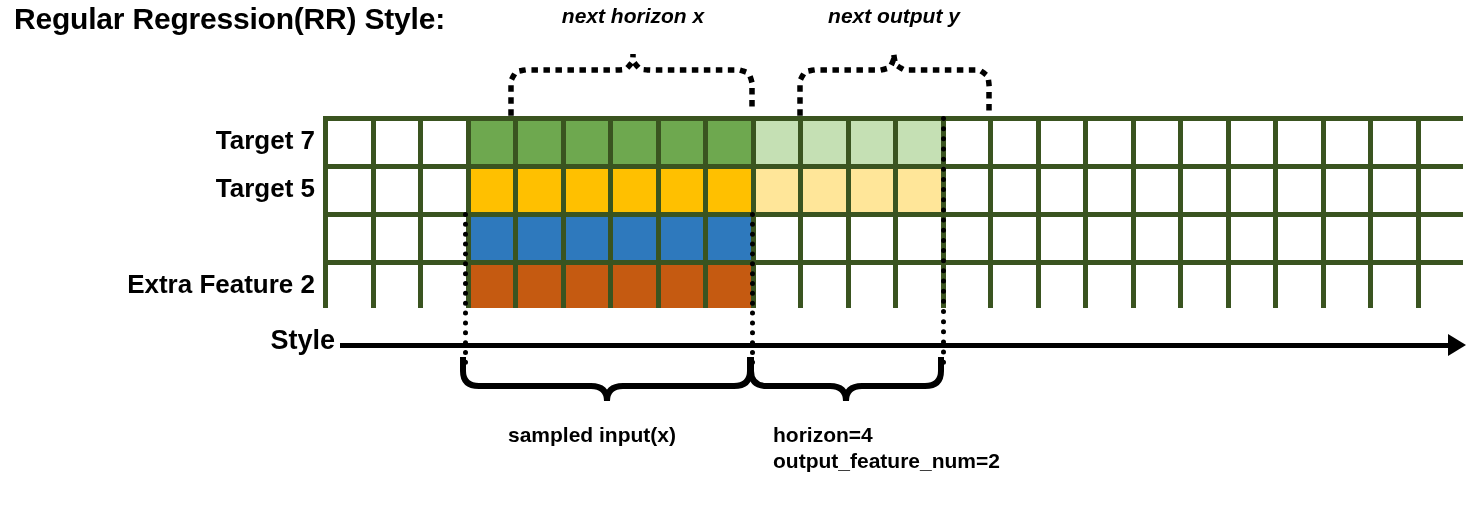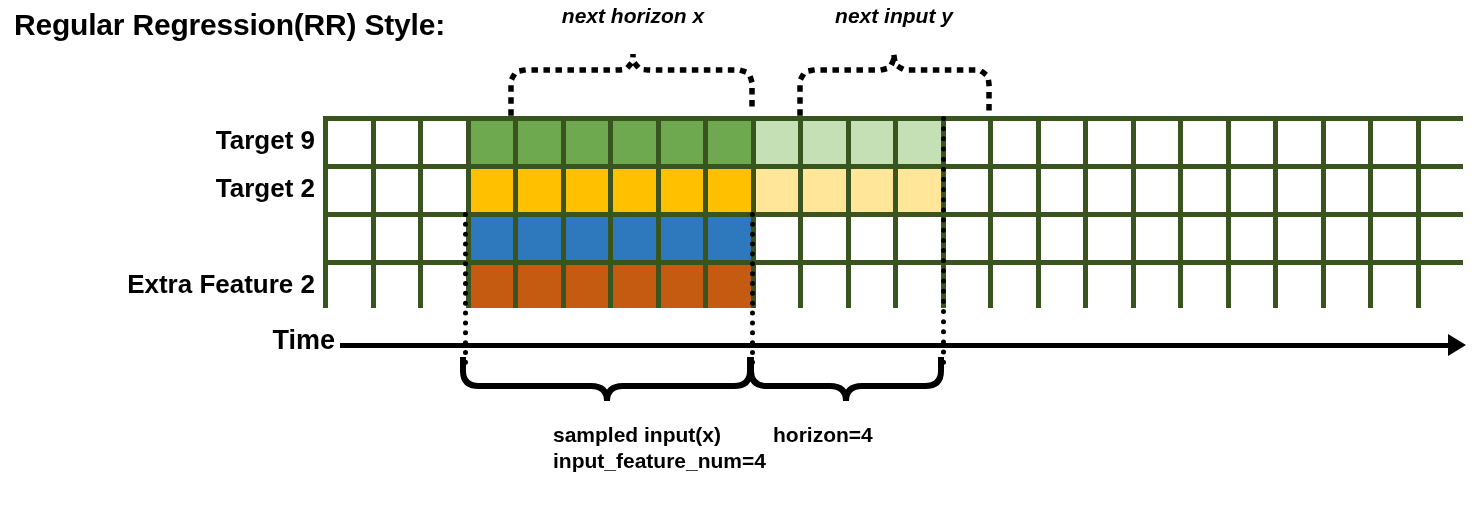--- a/index.html
+++ b/index.html
@@ -1,19 +1,19 @@
 <!DOCTYPE html>
 <html><head>
 <meta charset="utf-8">
 <style>
   html,body{margin:0;padding:0;background:#fff;}
   body{width:1476px;height:516px;position:relative;overflow:hidden;
        font-family:"Liberation Sans", sans-serif;color:#000;}
 
-  #title{position:absolute;left:14px;top:8px;font-size:30px;font-weight:700;
+  #title{position:absolute;left:14px;top:2px;font-size:30px;font-weight:700;
          letter-spacing:-0.2px;white-space:nowrap;}
 
   
   .rowlabel{position:absolute;right:0;width:300px;text-align:right;
             font-size:26px;font-weight:700;white-space:nowrap;
             height:48px;line-height:48px;}
   #labels{position:absolute;left:10px;top:116px;width:305px;height:192px;}
 
   
   #grid{position:absolute;left:323px;top:116px;width:1140px;height:192px;
@@ -40,22 +40,22 @@
   svg{position:absolute;left:0;top:0;overflow:visible;}
   #braces-top{width:1476px;height:120px;}
   #braces-bot{position:absolute;left:0;top:355px;width:1476px;height:60px;}
 </style>
 </head>
 <body>
 
 <div id="title">Regular Regression(RR) Style:</div>
 
 <div id="labels">
-  <div class="rowlabel" style="top:0px">Target 9</div>
-  <div class="rowlabel" style="top:48px">Target 2</div>
+  <div class="rowlabel" style="top:0px">Target 7</div>
+  <div class="rowlabel" style="top:48px">Target 5</div>
   <div class="rowlabel" style="top:144px">Extra Feature 2</div>
 </div>
 
 <div id="grid" style="background: rgb(58, 84, 32);">
     <div class="gcell" style="left: 5px; top: 5px; width: 42.5px; height: 43px; background: rgb(255, 255, 255);"></div>
     <div class="gcell" style="left: 52.5px; top: 5px; width: 42.5px; height: 43px; background: rgb(255, 255, 255);"></div>
     <div class="gcell" style="left: 100px; top: 5px; width: 42.5px; height: 43px; background: rgb(255, 255, 255);"></div>
     <div class="gcell" style="left: 147.5px; top: 5px; width: 42.5px; height: 43px; background: rgb(110, 168, 79);"></div>
     <div class="gcell" style="left: 195px; top: 5px; width: 42.5px; height: 43px; background: rgb(110, 168, 79);"></div>
     <div class="gcell" style="left: 242.5px; top: 5px; width: 42.5px; height: 43px; background: rgb(110, 168, 79);"></div>
@@ -152,34 +152,34 @@
   </div>
 
 <svg id="braces-top" viewBox="0 0 1476 120">
 
   <path d="M 511,113 L 511,86 Q 511,70 527,70 L 617,70 Q 633,70 633,54 Q 633,70 649,70 L 736,70 Q 752,70 752,86 L 752,113" fill="none" stroke="#000" stroke-width="5.5" stroke-dasharray="1 11" stroke-linecap="square"></path>
 
   <path d="M 800,113 L 800,86 Q 800,70 816,70 L 878,70 Q 894,70 894,54 Q 894,70 910,70 L 973,70 Q 989,70 989,86 L 989,113" fill="none" stroke="#000" stroke-width="5.5" stroke-dasharray="1 11" stroke-linecap="square"></path>
 </svg>
 
 <div class="annot-top" style="left:533px;top:4px;width:200px;">next horizon x</div>
-<div class="annot-top" style="left:794px;top:4px;width:200px;">next input y</div>
+<div class="annot-top" style="left:794px;top:4px;width:200px;">next output y</div>
 
 <div class="dotv" style="left:463px;top:212px;height:153px;"></div>
 <div class="dotv" style="left:750px;top:212px;height:153px;"></div>
 <div class="dotv" style="left:941px;top:116px;height:249px;"></div>
 
-<div id="timelabel">Time</div>
+<div id="timelabel">Style</div>
 <div id="axisline"></div>
 <div id="axisarrow"></div>
 
 <svg id="braces-bot" viewBox="0 0 1476 60">
   <path d="M 463,2 L 463,16 Q 463,31 479,31 L 591,31 Q 607,31 607,46 Q 607,31 623,31 L 734,31 Q 750,31 750,16 L 750,2" fill="none" stroke="#000" stroke-width="6" stroke-linecap="butt"></path>
   <path d="M 751,2 L 751,16 Q 751,31 767,31 L 830,31 Q 846,31 846,46 Q 846,31 862,31 L 925,31 Q 941,31 941,16 L 941,2" fill="none" stroke="#000" stroke-width="6" stroke-linecap="butt"></path>
 </svg>
 
-<div class="annot-bot" style="left:508px;top:422px;margin-left:45px;">
+<div class="annot-bot" style="left:508px;top:422px;">
   <div>sampled input(x)</div>
-  <div>input_feature_num=4</div>
 </div>
 <div class="annot-bot" style="left:773px;top:422px;">
   <div>horizon=4</div>
+  <div>output_feature_num=2</div>
 </div>
 
 </body></html>

